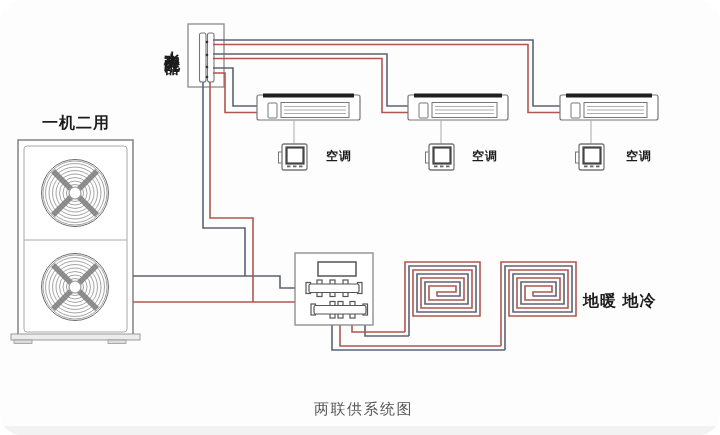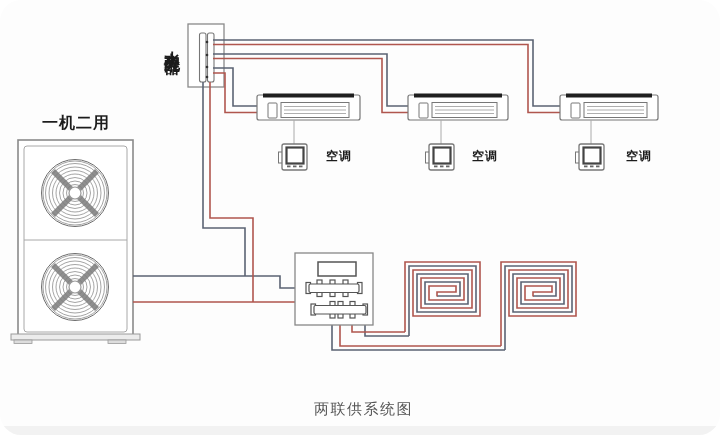--- a/index.html
+++ b/index.html
@@ -196,16 +196,17 @@
         <rect x="314" y="305.5" width="52" height="8.5" rx="1.5"></rect>
       </g>
     </g>
   </svg>
 
   <div class="lbl lbl-hp">一机二用</div>
   <div class="lbl lbl-dist">水力分配器</div>
   <div class="lbl lbl-ac lbl-ac1">空调</div>
   <div class="lbl lbl-ac lbl-ac2">空调</div>
   <div class="lbl lbl-ac lbl-ac3">空调</div>
+  <div class="lbl lbl-floor">地暖 地冷</div>
   <div class="lbl lbl-title">两联供系统图</div>
 
   <div class="bottom-strip"></div>
 </div>
 
 </body></html>

